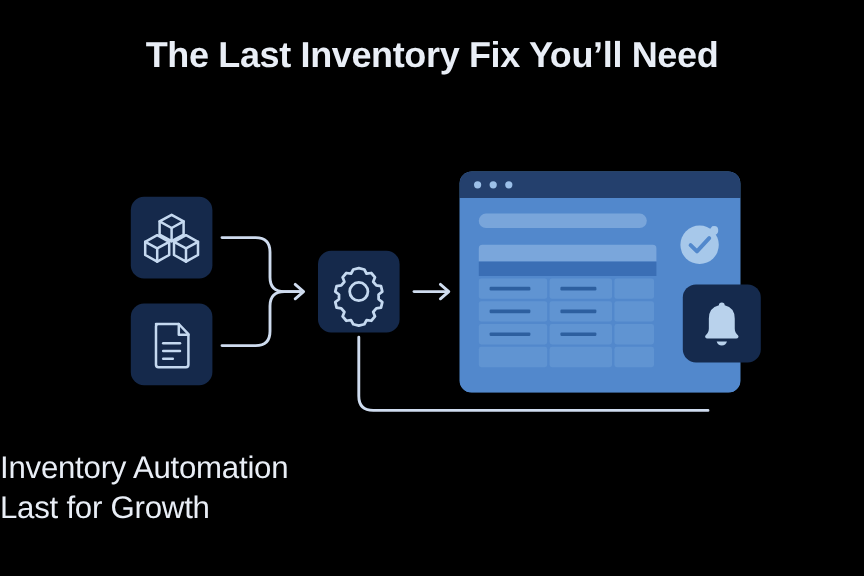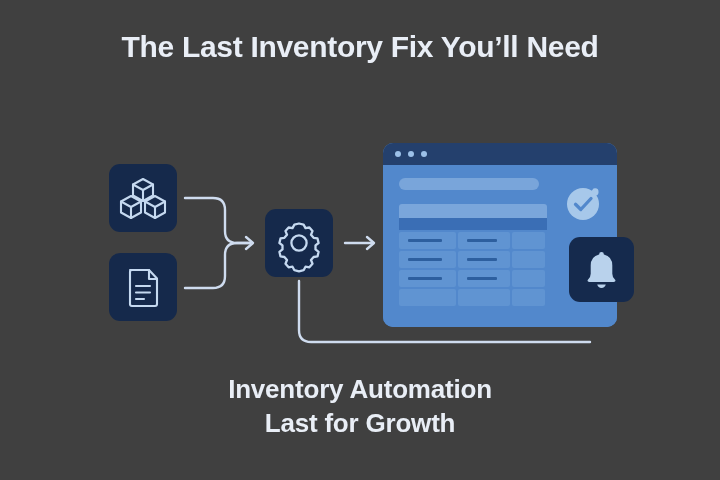--- a/index.html
+++ b/index.html
@@ -4,21 +4,21 @@
 <style>
   html, body {
     margin: 0;
     padding: 0;
     background: #0b1728;
   }
   #canvas {
     position: relative;
     width: 720px;
     height: 480px;
-    background: #404040;
+    background: #000000;
     overflow: hidden;
     font-family: "Liberation Sans", sans-serif;
   }
 
   
   #headline {
     position: absolute;
     left: 0;
     top: 27px;
     width: 720px;
@@ -30,24 +30,24 @@
     letter-spacing: -0.3px;
   }
   #headline .ln { display: block; white-space: pre; }
 
   
   #footline {
     position: absolute;
     left: 0;
     top: 372px;
     width: 720px;
-    text-align: center;
+    text-align: left;
     color: #e9eef6;
     font-size: 26px;
-    font-weight: 700;
+    font-weight: 400;
     line-height: 34px;
     letter-spacing: -0.2px;
   }
   #footline .ln { display: block; white-space: pre; }
 
   
   #diagram {
     position: absolute;
     left: 0; top: 0;
     width: 720px; height: 480px;

